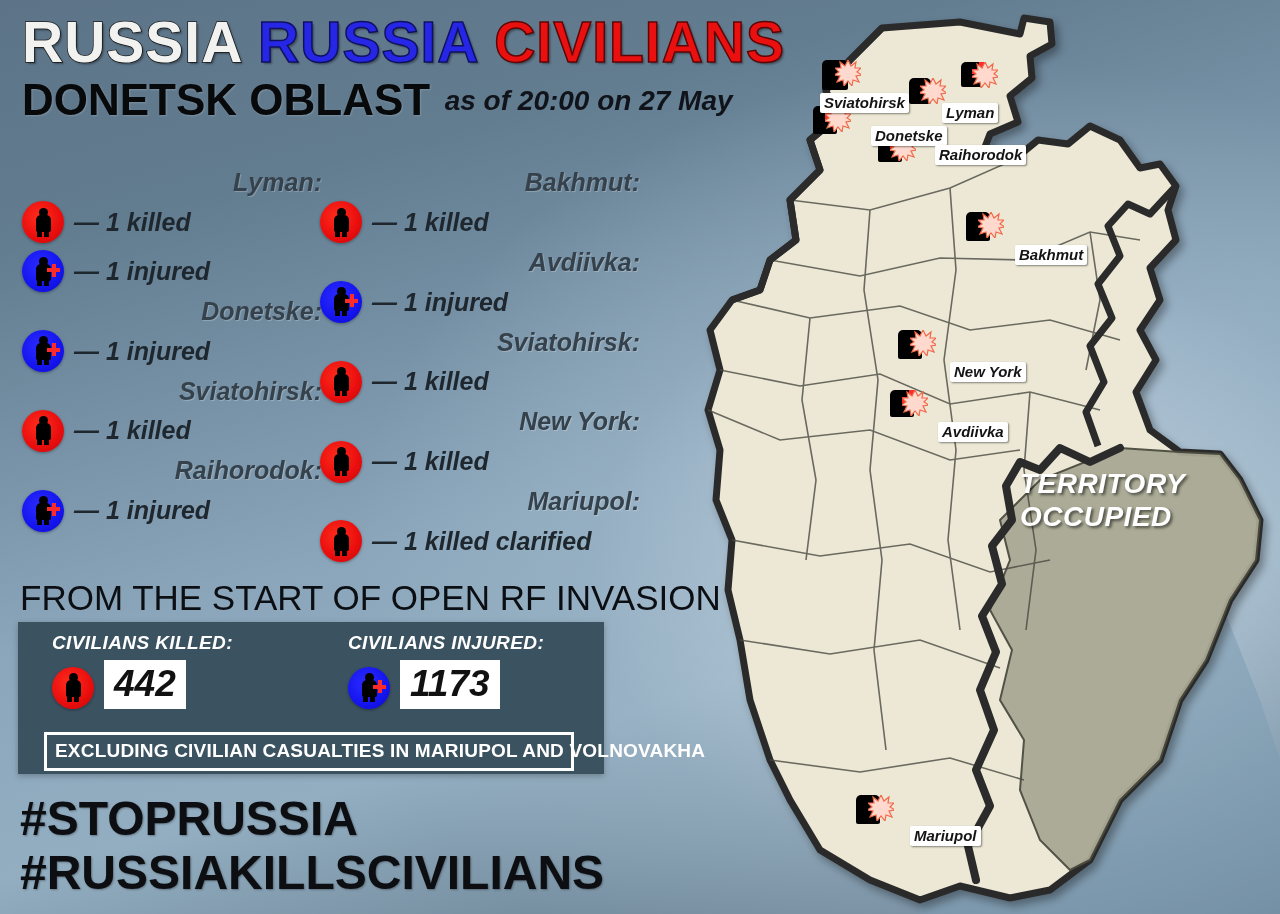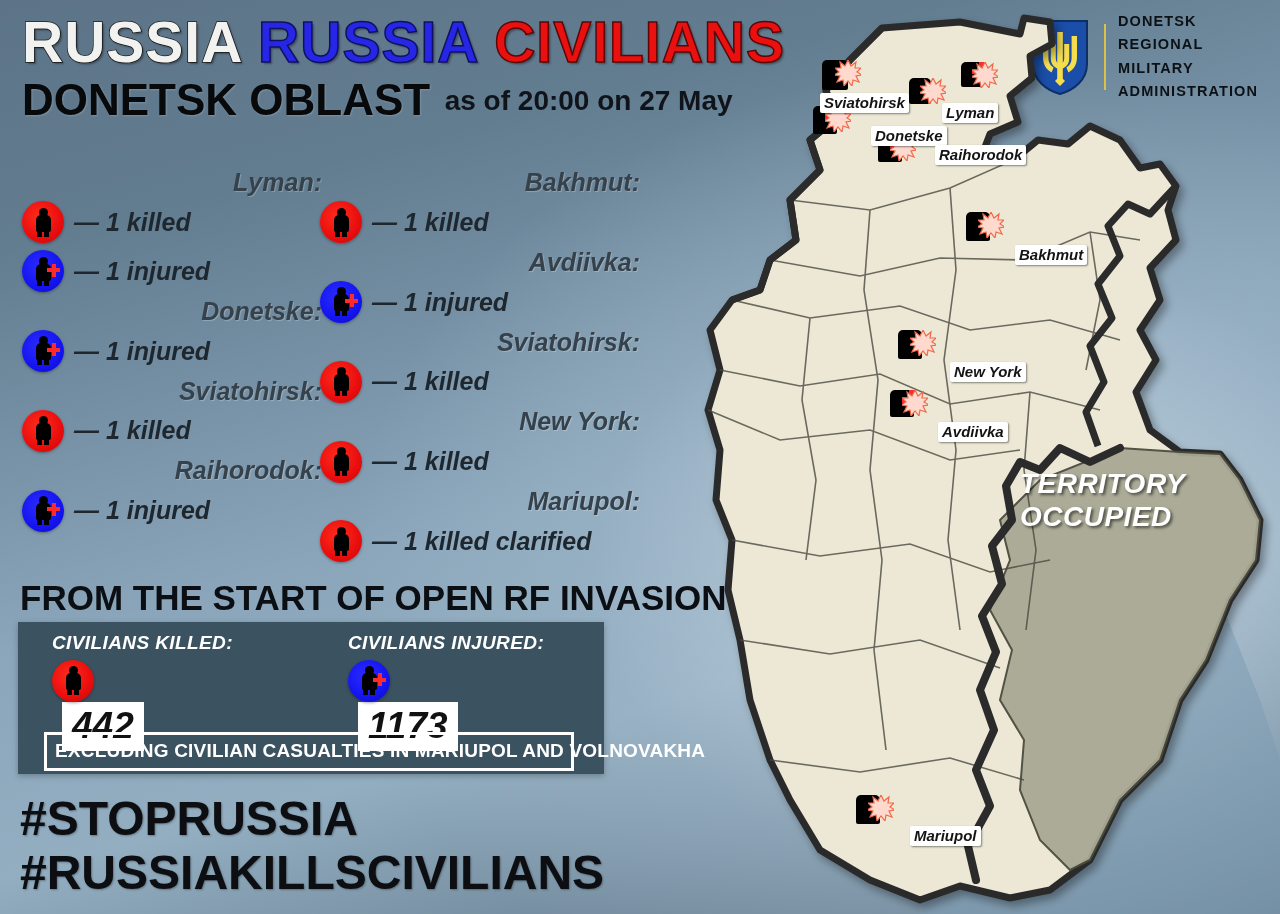--- a/index.html
+++ b/index.html
@@ -27,21 +27,21 @@
   .w2{color:#2626e6;-webkit-text-stroke:1.5px #101060;text-shadow:2px 2px 2px rgba(0,0,0,.35);}
   .w3{color:#ea1010;-webkit-text-stroke:1.5px #5c0505;text-shadow:2px 2px 2px rgba(0,0,0,.35);}
   .hdr-line2{margin-top:4px;}
   .oblast{
     font-family:"Liberation Sans Narrow","Liberation Sans",sans-serif;
     font-weight:bold;font-size:44px;color:#07090b;letter-spacing:0px;
     text-shadow:1px 1px 2px rgba(255,255,255,.18);
   }
   .asof{
     font-family:"Liberation Sans Narrow","Liberation Sans",sans-serif;
-    font-weight:bold;font-size:28px;color:#10141a;margin-left:10px;position:relative;top:-5px;
+    font-weight:bold;font-size:28px;color:#10141a;margin-left:10px;position:relative;top:-5px;font-style:italic;
   }
 
   
   .cols{position:absolute;left:22px;top:168px;width:620px;}
   .col{position:absolute;top:0;}
   .col.left{left:0;width:300px;}
   .col.right{left:298px;width:320px;}
   .city{
     font-size:25px;font-weight:bold;font-style:italic;color:#35424c;
     text-shadow:1px 1px 1px rgba(255,255,255,.25);
@@ -67,34 +67,34 @@
   .pin .legR{left:50%;margin-left:1px;}
   .pin .cross{position:absolute;left:60%;top:32%;width:13px;height:13px;}
   .pin .cross:before,.pin .cross:after{content:"";position:absolute;background:#ff2a2a;}
   .pin .cross:before{left:4.5px;top:0;width:4px;height:13px;}
   .pin .cross:after{left:0;top:4.5px;width:13px;height:4px;}
 
   
   .fromstart{
     position:absolute;left:20px;top:578px;
     font-family:"Liberation Sans Narrow","Liberation Sans",sans-serif;
-    font-weight:bold;font-size:35px;color:#0b0e12;letter-spacing:0px;white-space:nowrap;
+    font-weight:normal;font-size:35px;color:#0b0e12;letter-spacing:0px;white-space:nowrap;
   }
   .statsbox{
     position:absolute;left:18px;top:622px;width:586px;height:152px;
     background:#3b5260;box-shadow:0 2px 6px rgba(0,0,0,.25);
   }
   .stat{position:absolute;top:10px;}
   .stat.k{left:34px;}
   .stat.i{left:330px;}
   .stat .cap{
     font-size:19px;font-weight:bold;font-style:italic;color:#ffffff;letter-spacing:.4px;
     white-space:nowrap;margin-bottom:6px;
   }
-  .stat .row{display:flex;align-items:flex-start;flex-direction:column;}
+  .stat .row{display:flex;align-items:flex-end;}
   .stat .num{
     background:#ffffff;color:#111;font-weight:bold;font-style:italic;
     font-size:37px;line-height:1;padding:5px 10px 7px 10px;margin-left:10px;
   }
   .excl{
     position:absolute;left:26px;top:110px;width:530px;box-sizing:border-box;
     border:3px solid #ffffff;padding:5px 8px 6px 8px;text-align:center;
   }
   .excl span{
     font-family:"Liberation Sans Narrow","Liberation Sans",sans-serif;
@@ -156,40 +156,20 @@
       <span class="w1">RUSSIA</span>
       <span class="w2">RUSSIA</span>
       <span class="w3">CIVILIANS</span>
     </div>
     <div class="hdr-line2">
       <span class="oblast">DONETSK OBLAST</span>
       <span class="asof">as of 20:00 on 27 May</span>
     </div>
   </div>
 
-  <div class="logo">
-    <svg class="shield" viewBox="0 0 60 78">
-      <path d="M3 3 H57 V46 C57 62 44 72 30 76 C16 72 3 62 3 46 Z" fill="#1b4ea8" stroke="#0d2f66" stroke-width="2"></path>
-      <g fill="#f5dd4b">
-        <rect x="27.2" y="14" width="5.6" height="50"></rect>
-        <path d="M13 18 h5.4 v22 c0 5 2.6 8 5.2 9.4 l-2 5 C16.6 52 13 46.5 13 39.5 Z"></path>
-        <path d="M41.6 18 h5.4 v21.5 c0 7-3.6 12.5-8.6 14.9 l-2-5 c2.6-1.4 5.2-4.4 5.2-9.4 Z"></path>
-        <path d="M20.8 26 h5 v14.5 c0 3 1.4 4.8 4.2 5.8 l-1.6 4.6 c-4.8-1.6-7.6-5.2-7.6-10.4z"></path>
-        <path d="M34.2 26 h5 v14.5 c0 5.2-2.8 8.8-7.6 10.4 l-1.6-4.6 c2.8-1 4.2-2.8 4.2-5.8z"></path>
-        <path d="M30 58 l5 5 -5 5 -5 -5 z"></path>
-      </g>
-    </svg>
-    <div class="logo-div"></div>
-    <div class="logo-txt">
-      <div>DONETSK</div>
-      <div>REGIONAL</div>
-      <div>MILITARY</div>
-      <div>ADMINISTRATION</div>
-    </div>
-  </div>
 
   <div class="cols">
     <div class="col left" id="col-left">
         <div class="city">Lyman:</div>
         <div class="entry">
           <span class="pin red">
             <span class="head"></span>
             <span class="body"></span>
             <span class="legL"></span>
             <span class="legR"></span>

